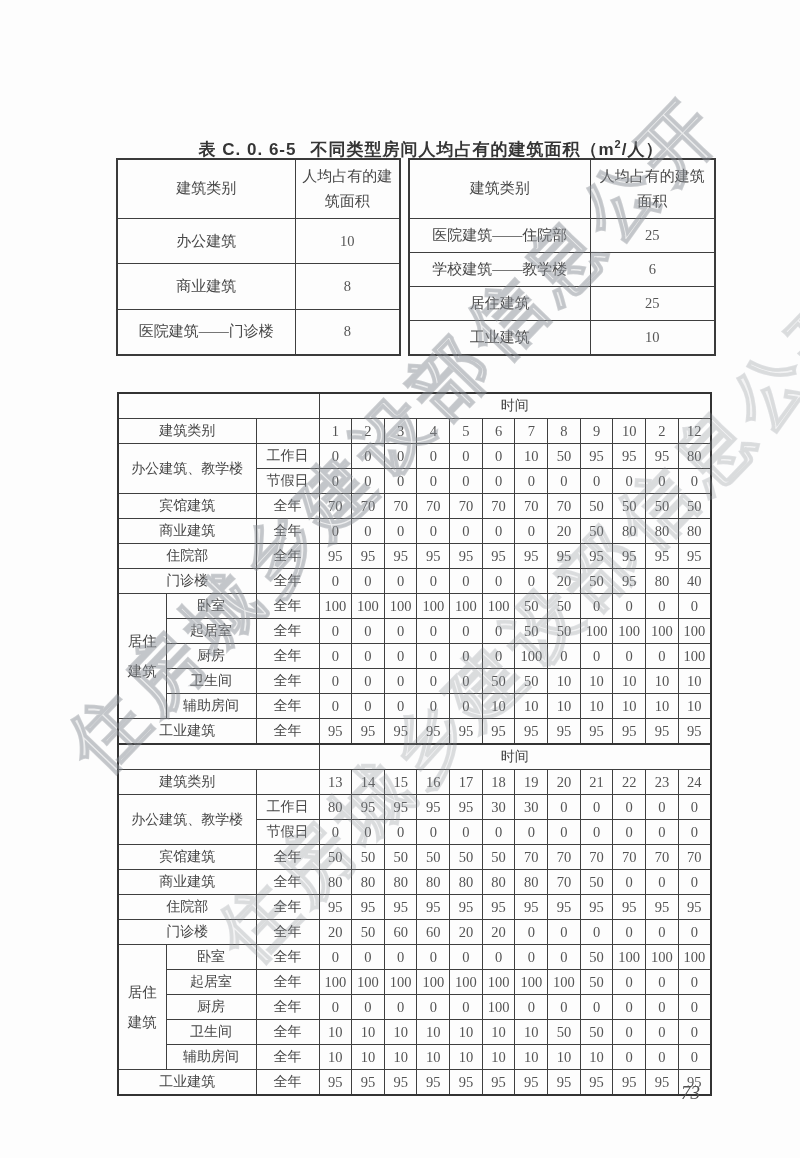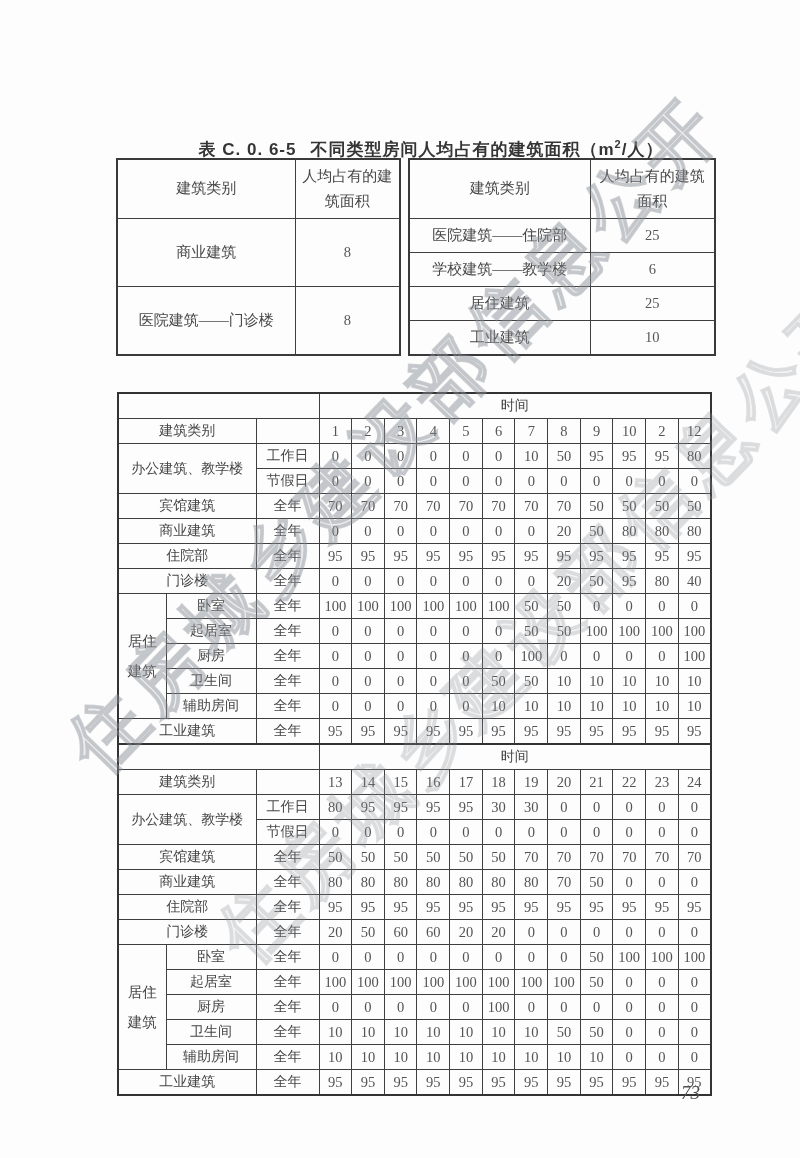--- a/index.html
+++ b/index.html
@@ -83,20 +83,24 @@
           <col style="width:178px">
           <col style="width:105px">
         </colgroup>
       <thead>
         <tr>
           <th>建筑类别</th>
           <th>人均占有的建筑面积</th>
         </tr>
       </thead>
       <tbody>
+          <tr>
+            <td class="lbl">办公建筑</td>
+            <td class="num">10</td>
+          </tr>
           <tr>
             <td class="lbl">商业建筑</td>
             <td class="num">8</td>
           </tr>
           <tr>
             <td class="lbl">医院建筑——门诊楼</td>
             <td class="num">8</td>
           </tr>
         </tbody>
     </table>

